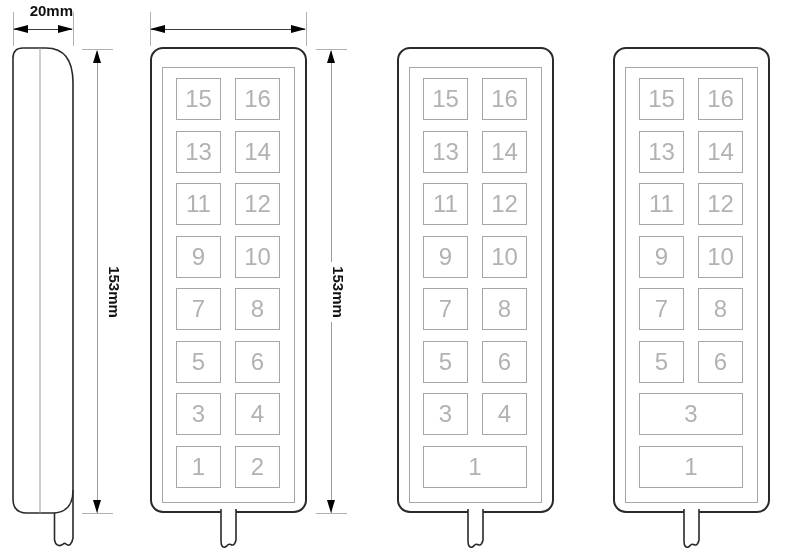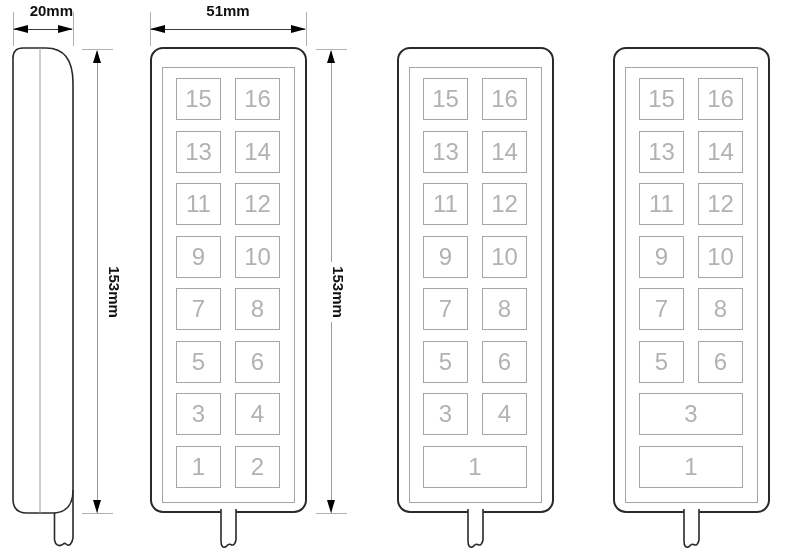--- a/index.html
+++ b/index.html
@@ -40,21 +40,20 @@
 
 <div class="canvas">
 
   <div class="dim-text" style="left:13px;top:3px;width:60px;text-align:right;">20mm</div>
   <div class="ext" style="left:13px;top:12px;height:34px;"></div>
   <div class="ext" style="left:73px;top:12px;height:34px;"></div>
   <div class="dimline-h" style="left:14px;top:29px;width:58px;"></div>
   <div class="arr arr-left" style="left:13px;top:25px;"></div>
   <div class="arr arr-right" style="left:58px;top:25px;"></div>
 
-  <div class="dim-text" style="left:148px;top:3px;width:160px;">51mm</div>
   <div class="ext" style="left:150px;top:12px;height:34px;"></div>
   <div class="ext" style="left:306px;top:12px;height:34px;"></div>
   <div class="dimline-h" style="left:151px;top:29px;width:154px;"></div>
   <div class="arr arr-left" style="left:150px;top:25px;"></div>
   <div class="arr arr-right" style="left:291px;top:25px;"></div>
 
   <div class="tick" style="left:82px;top:49px;width:31px;"></div>
   <div class="tick" style="left:82px;top:513px;width:31px;"></div>
   <div class="dimline-v" style="left:97px;top:51px;height:462px;"></div>
   <div class="arr arr-up" style="left:93px;top:50px;"></div>

